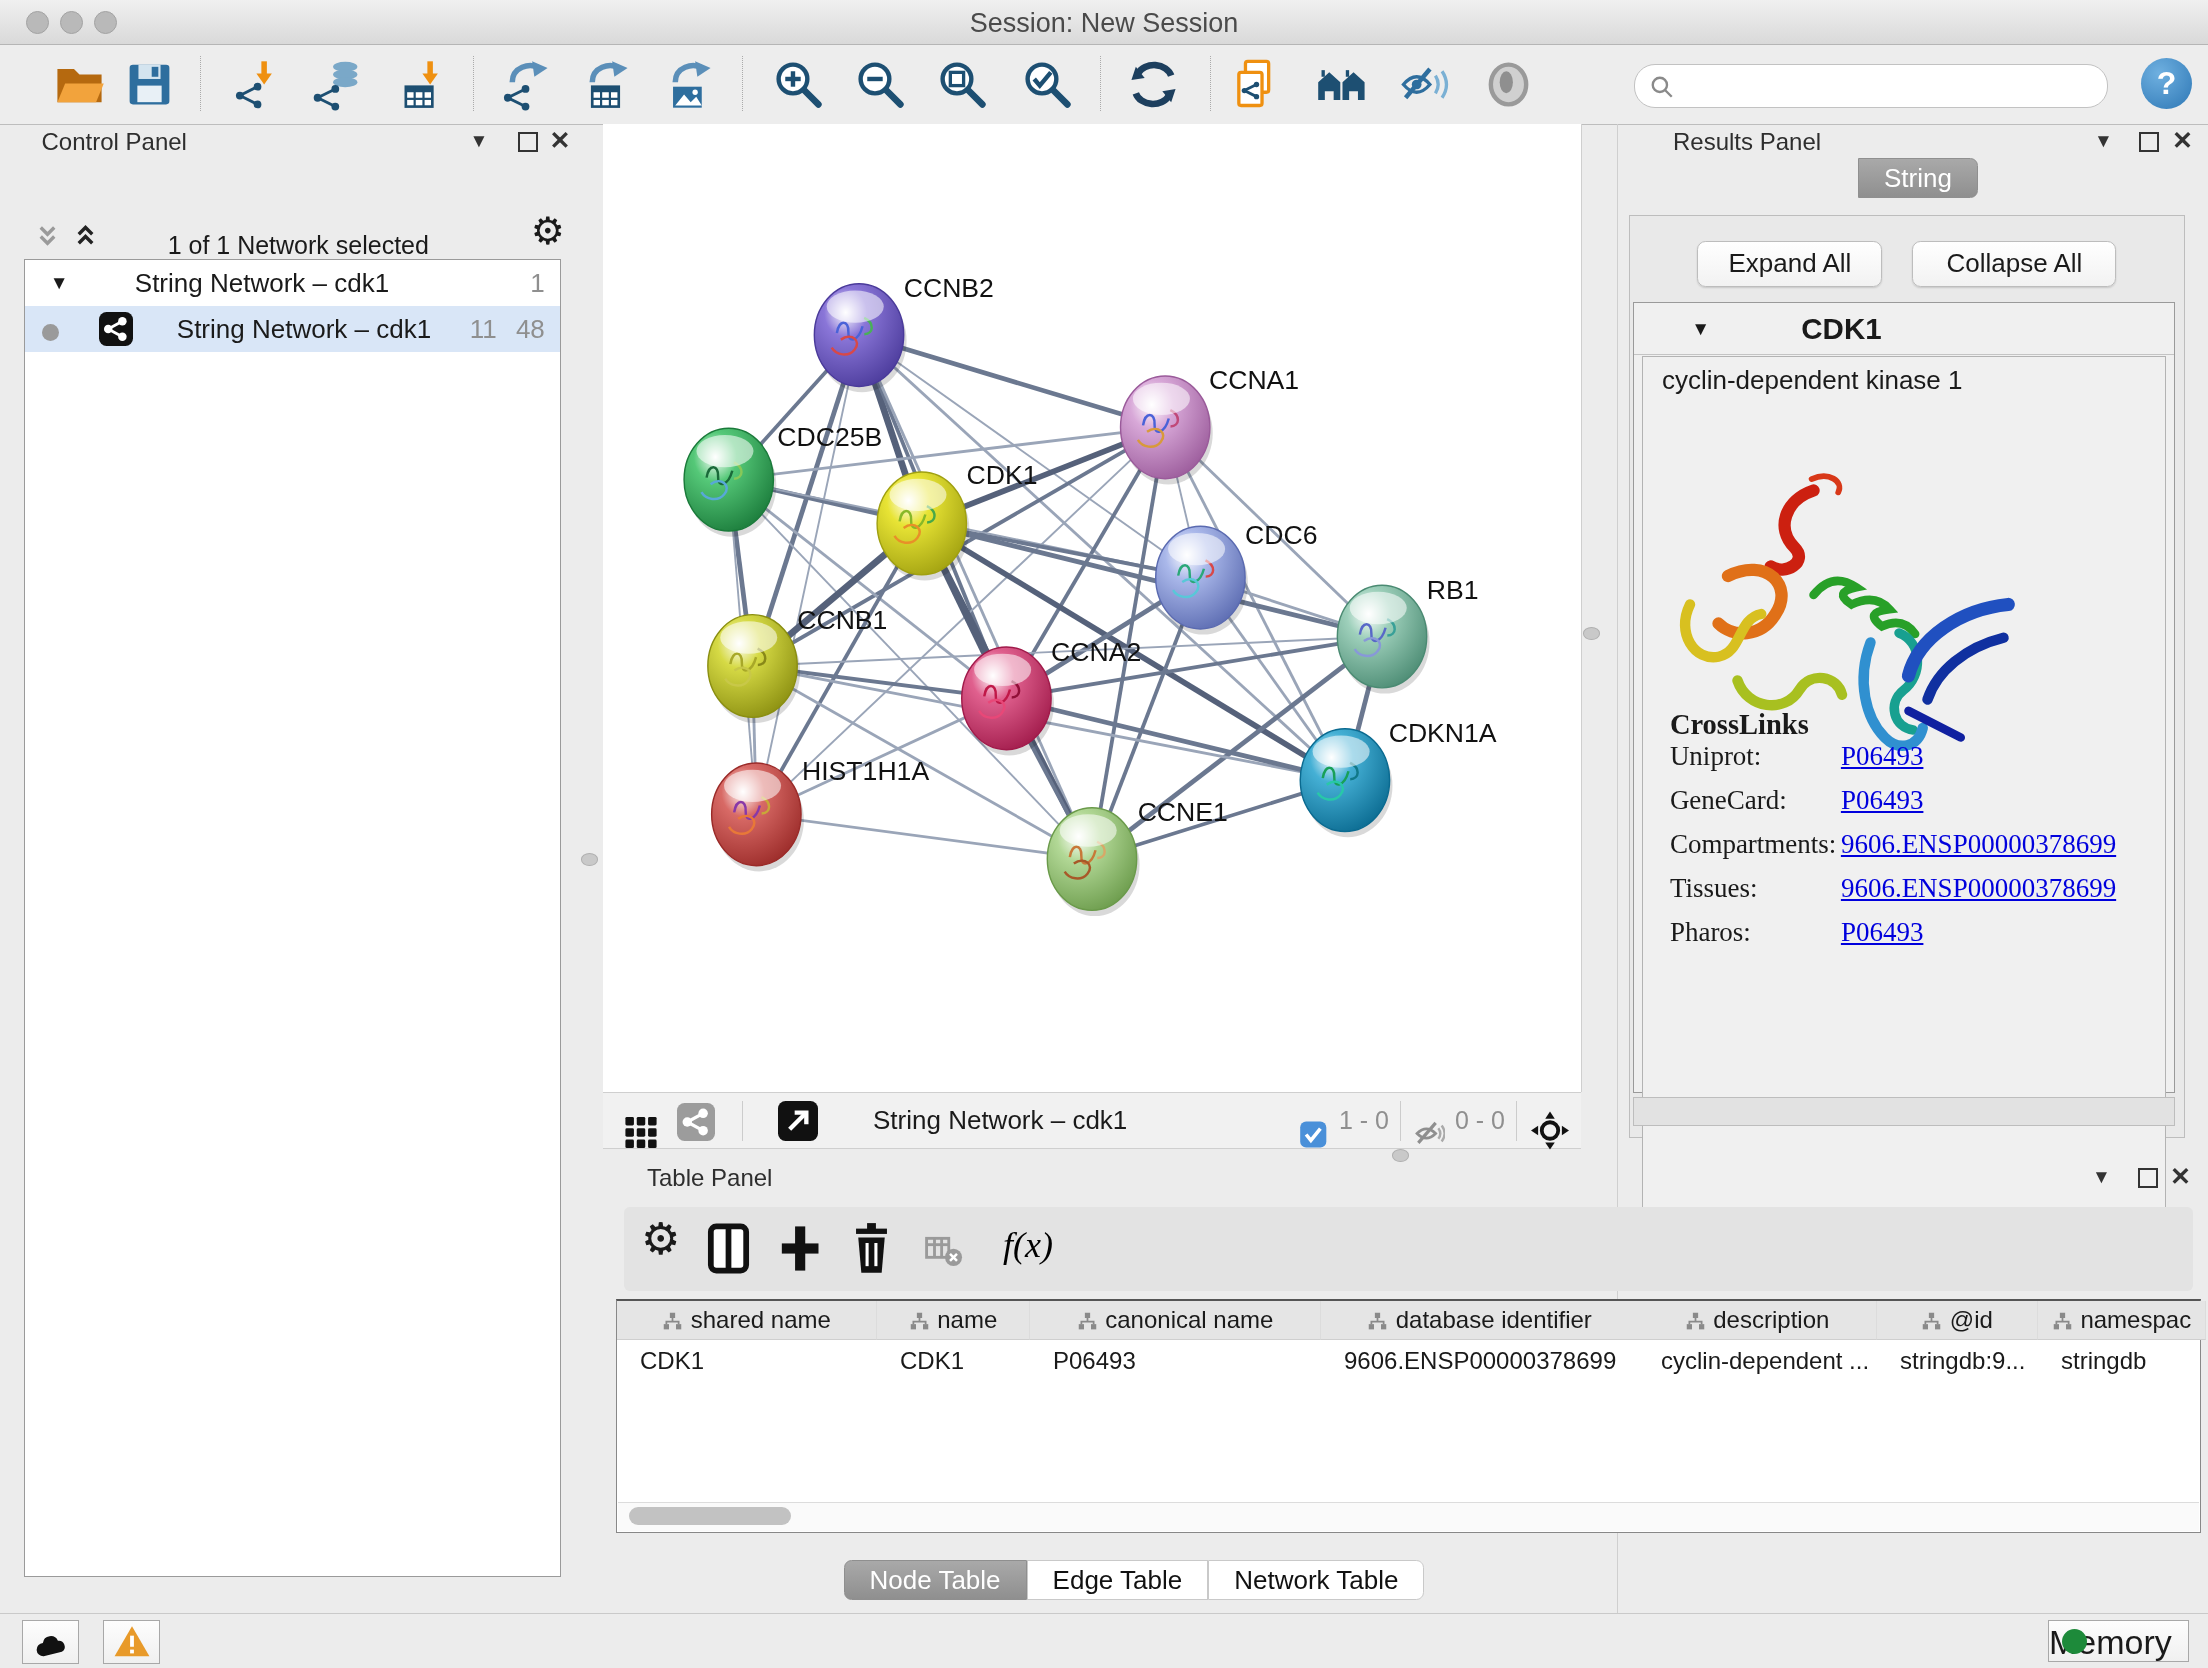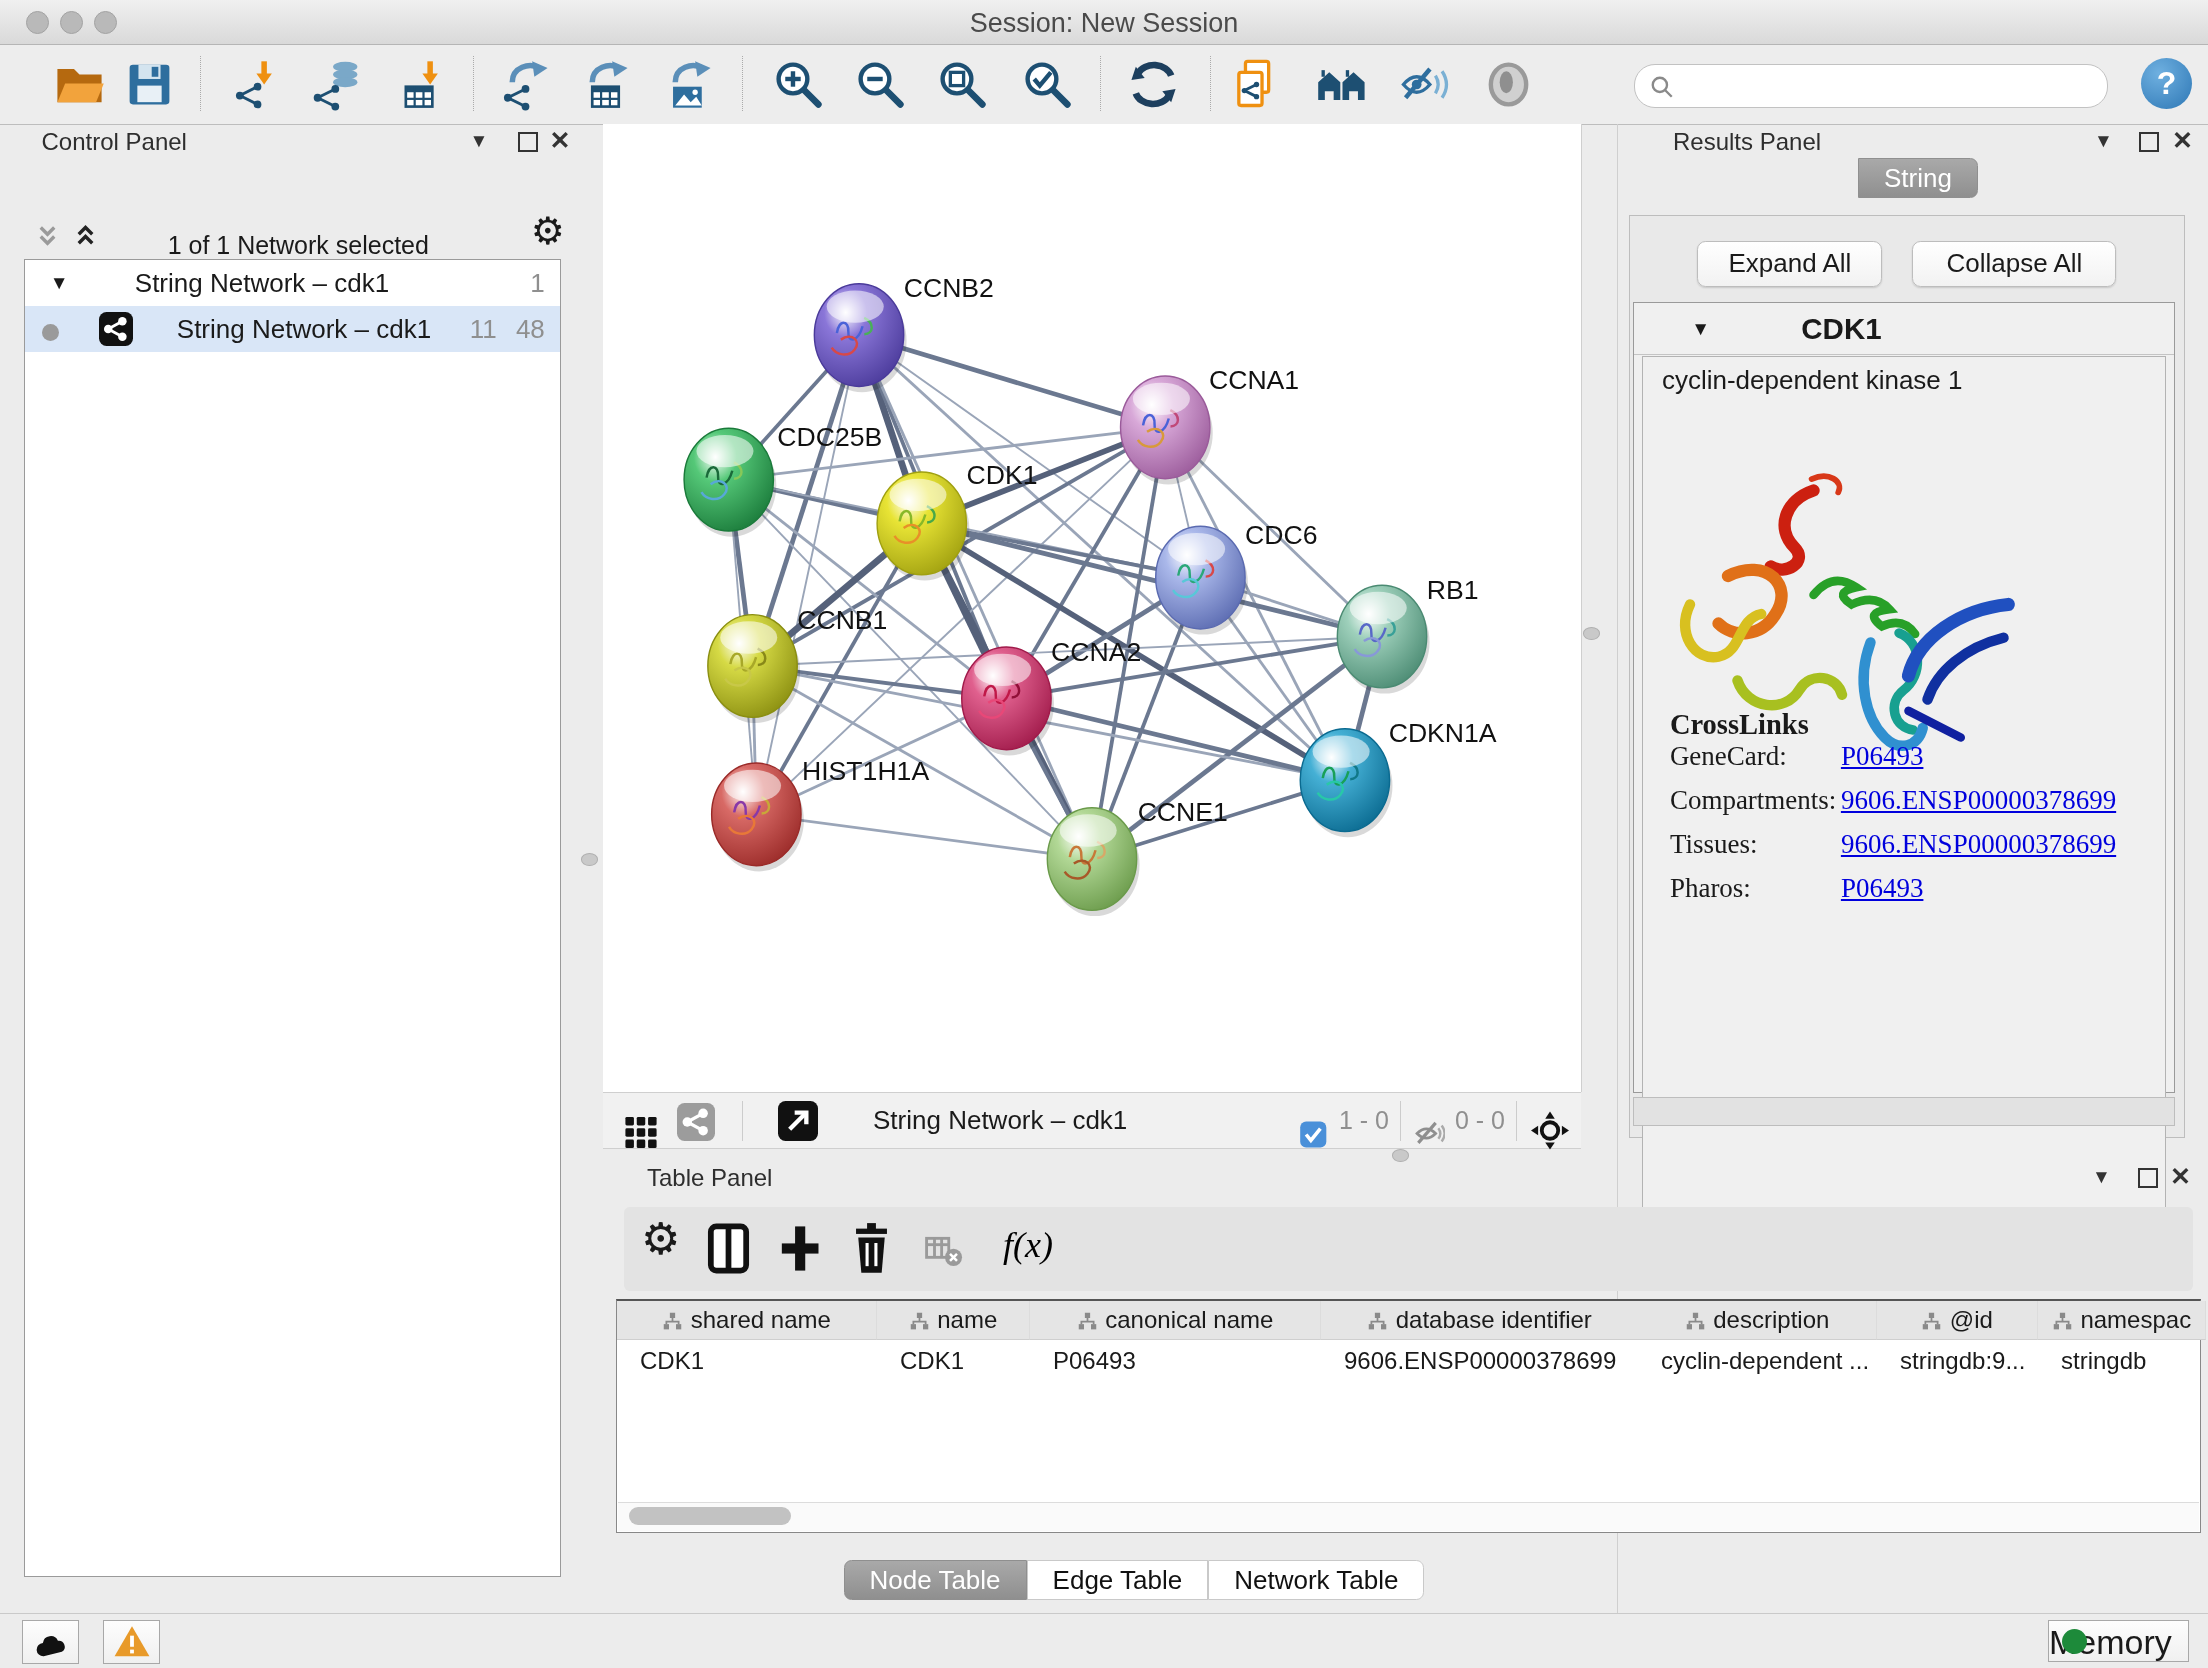--- a/index.html
+++ b/index.html
@@ -581,20 +581,21 @@
               <path d="M240,180 c25,10 25,45 5,60 c-18,14 -10,40 10,42" stroke="#18a090" stroke-width="10"></path>
               <path d="M210,190 c-15,40 -5,80 15,100 c15,15 35,10 40,-10" stroke="#3090d0" stroke-width="11"></path>
               <path d="M355,150 c-50,5 -95,35 -105,75" stroke="#2050c0" stroke-width="14"></path>
               <path d="M350,185 c-40,10 -70,35 -80,65" stroke="#1030a0" stroke-width="11"></path>
               <path d="M250,262 l55,28" stroke="#1020a0" stroke-width="9"></path>
             </g>
           </svg>
           <div id="crosslinks" class="serif">
             <h3>CrossLinks</h3>
             <div id="cl-rows">
+                <div class="cl-row"><span class="cl-label">Uniprot:</span><span class="cl-link">P06493</span></div>
                 <div class="cl-row"><span class="cl-label">GeneCard:</span><span class="cl-link">P06493</span></div>
                 <div class="cl-row"><span class="cl-label">Compartments:</span><span class="cl-link">9606.ENSP00000378699</span></div>
                 <div class="cl-row"><span class="cl-label">Tissues:</span><span class="cl-link">9606.ENSP00000378699</span></div>
                 <div class="cl-row"><span class="cl-label">Pharos:</span><span class="cl-link">P06493</span></div>
               </div>
           </div>
         </div>
       </div>
       <div id="rp-hscroll"></div>
     </div>

